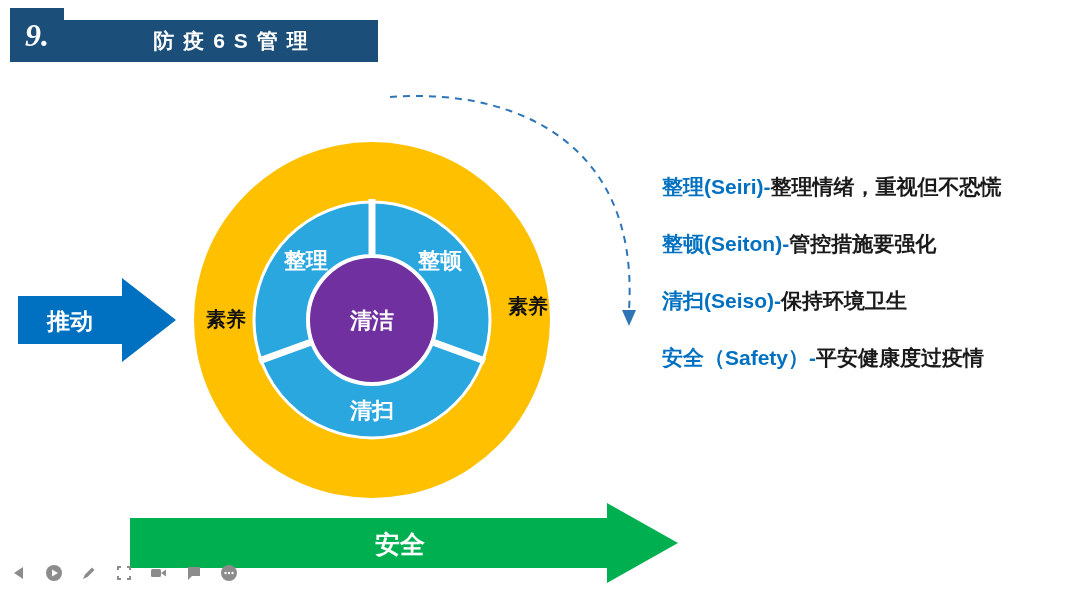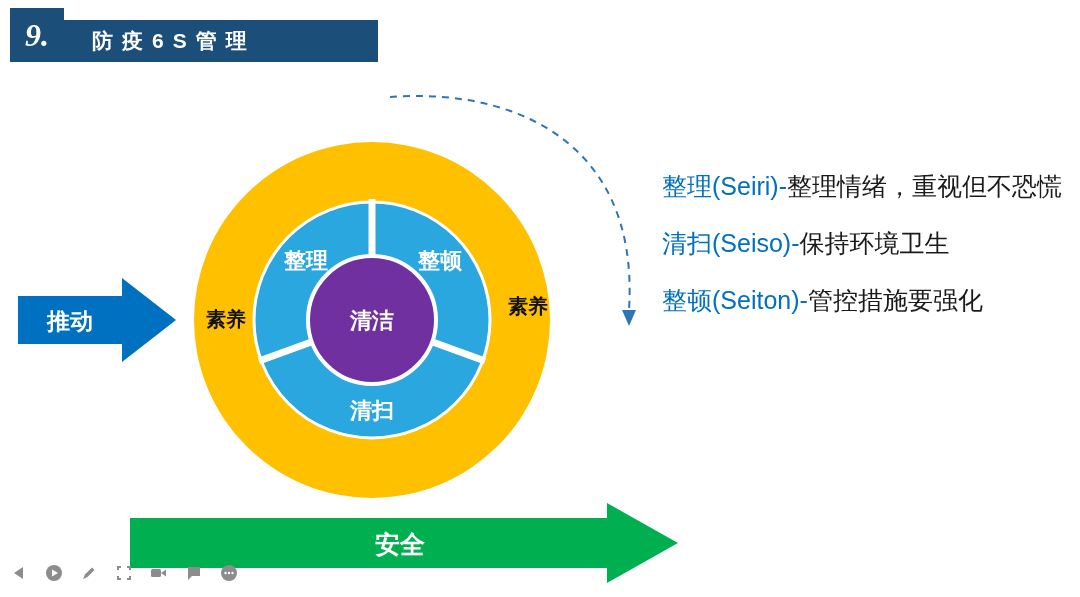--- a/index.html
+++ b/index.html
@@ -4,30 +4,30 @@
 <style>
   html,body{margin:0;padding:0;background:#ffffff;}
   .canvas{
     position:relative;width:1080px;height:597px;background:#ffffff;
     overflow:hidden;font-family:"Liberation Sans",sans-serif;
   }
   
   .header-banner{
     position:absolute;left:36px;top:20px;width:342px;height:42px;
     background:#1B4E79;color:#ffffff;font-size:21px;font-weight:700;
-    letter-spacing:9px;line-height:42px;padding-left:56px;box-sizing:border-box;
+    letter-spacing:9px;line-height:42px;padding-left:56px;box-sizing:border-box;text-align:center;
   }
   .header-num{
     position:absolute;left:10px;top:8px;width:54px;height:54px;
     background:#1B4E79;color:#ffffff;display:flex;align-items:center;justify-content:center;
     font-family:"Liberation Serif",serif;font-style:italic;font-weight:700;font-size:32px;
   }
   
   .legend{position:absolute;left:662px;top:158px;}
-  .legend-row{height:57px;line-height:57px;white-space:nowrap;font-size:25px;font-weight:400;}
+  .legend-row{height:57px;line-height:57px;white-space:nowrap;font-size:21px;font-weight:700;}
   .legend-row .term{color:#0070C0;}
   .legend-row .desc{color:#1a1a1a;}
   
   .toolbar{position:absolute;left:10px;top:564px;display:flex;gap:17px;align-items:center;}
   .toolbar .tb{width:18px;height:18px;display:inline-flex;cursor:pointer;}
   
   .diagram-svg{position:absolute;left:0;top:0;}
   .ring-label{fill:#ffffff;font-weight:700;font-size:22px;font-family:"Liberation Sans",sans-serif;}
   .gold-label{fill:#111111;font-weight:700;font-size:20px;font-family:"Liberation Sans",sans-serif;}
   .arrow-label{fill:#ffffff;font-weight:700;font-family:"Liberation Sans",sans-serif;}
@@ -74,24 +74,27 @@
 
     <polygon points="130,518 607,518 607,503 678,543 607,583 607,568 130,568" fill="#00B050"></polygon>
     <text x="400" y="553" text-anchor="middle" class="arrow-label" font-size="25">安全</text>
   </svg>
 
   <div class="legend">
     <div class="legend-row">
       <span class="term">整理(Seiri)-</span><span class="desc">整理情绪，重视但不恐慌</span>
     </div>
     <div class="legend-row">
+      <span class="term">整顿(Seiton)-</span><span class="desc">管控措施要强化</span>
+    </div>
+    <div class="legend-row">
       <span class="term">清扫(Seiso)-</span><span class="desc">保持环境卫生</span>
     </div>
     <div class="legend-row">
-      <span class="term">整顿(Seiton)-</span><span class="desc">管控措施要强化</span>
+      <span class="term">安全（Safety）-</span><span class="desc">平安健康度过疫情</span>
     </div>
   </div>
 
   <div class="toolbar">
     <span class="tb">
       <svg width="18" height="18" viewBox="0 0 18 18">
           <polygon points="13,3 4,9 13,15" fill="#8c8c8c"></polygon>
         </svg>
     </span>
     <span class="tb">

